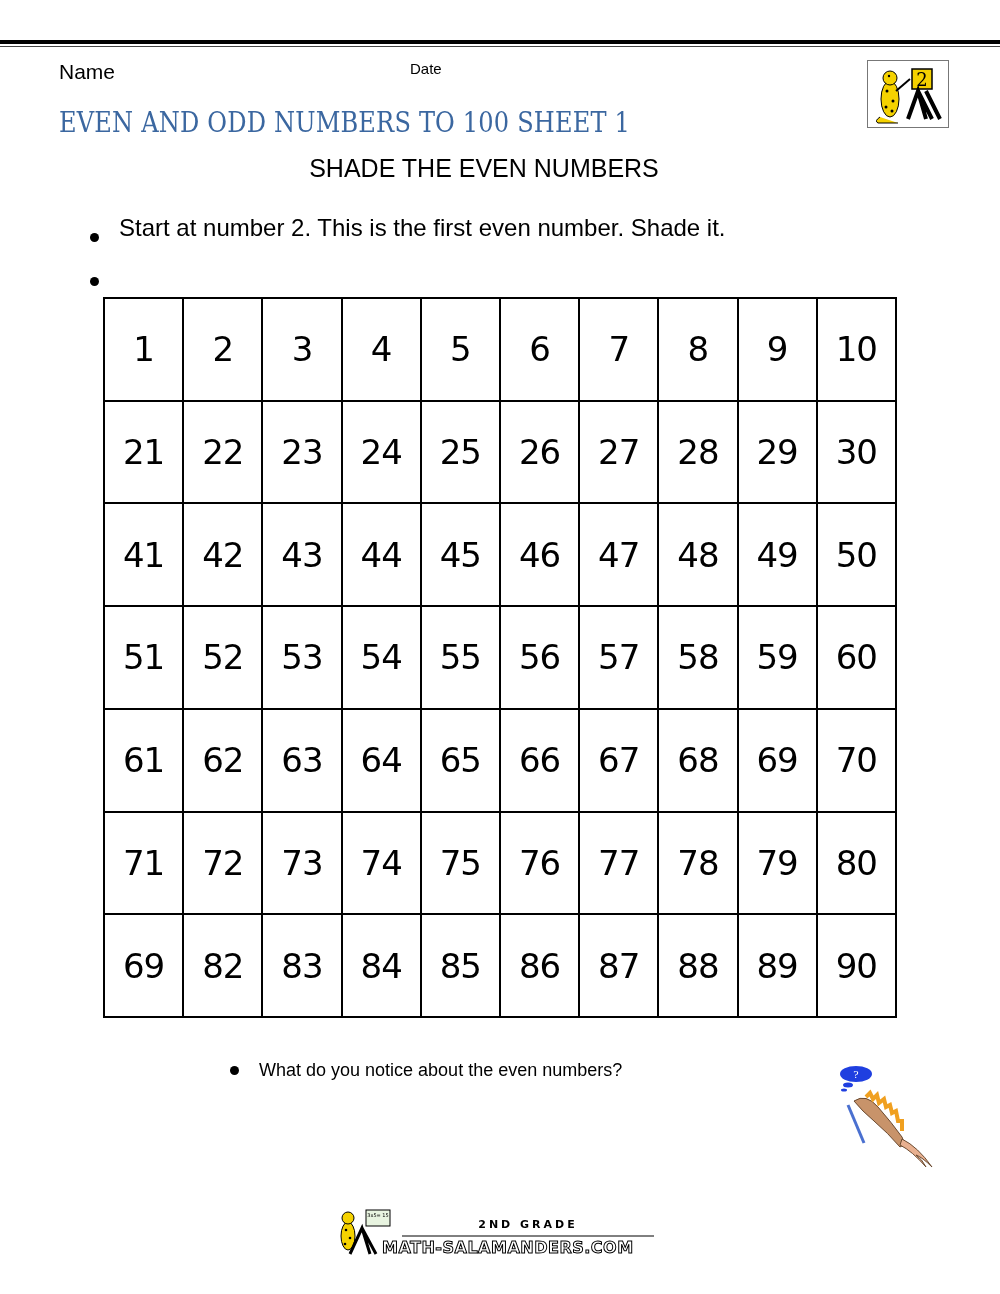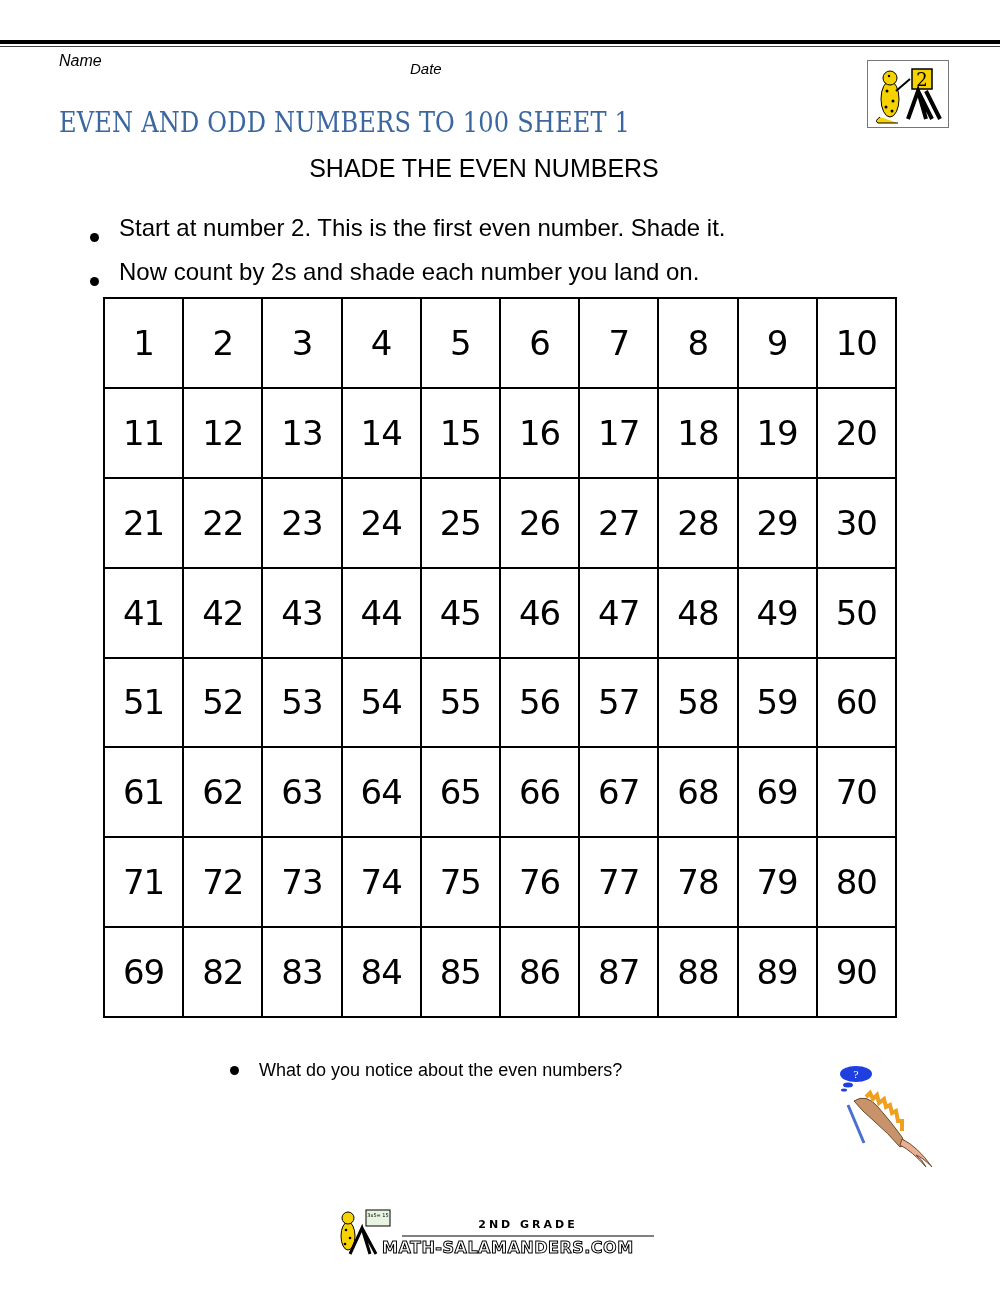--- a/index.html
+++ b/index.html
@@ -1,20 +1,20 @@
 <!DOCTYPE html>
 <html><head>
 <meta charset="utf-8">
 <style>
   html,body{margin:0;padding:0;background:#ffffff;}
   body{width:1000px;height:1294px;position:relative;overflow:hidden;font-family:"Liberation Sans",sans-serif;color:#000;}
   .rule-thick{position:absolute;left:0;top:40px;width:1000px;height:4px;background:#000;}
   .rule-thin{position:absolute;left:0;top:46px;width:1000px;height:1px;background:#444;}
-  .name-label{position:absolute;left:59px;top:52px;font-size:16px;font-style:italic;}
-  .date-label{position:absolute;left:410px;top:60px;font-size:15px;font-style:italic;}
+  .name-label{position:absolute;left:59px;top:60px;font-size:21px;}
+  .date-label{position:absolute;left:410px;top:60px;font-size:15px;}
   .logo-box{position:absolute;left:867px;top:60px;width:82px;height:68px;border:1px solid #777;box-sizing:border-box;background:#fff;}
   .title{position:absolute;left:59px;top:106px;font-family:"DejaVu Serif",serif;font-size:28px;color:#3b67a0;letter-spacing:0.2px;white-space:nowrap;transform:scaleX(0.86);transform-origin:left top;}
   .subtitle{position:absolute;left:0;width:968px;top:154px;text-align:center;font-size:25px;}
   .bullets{position:absolute;left:88px;top:198px;}
   .bullet{display:flex;align-items:flex-end;font-size:24px;height:44px;white-space:nowrap;}
   .dot{width:9px;height:9px;border-radius:50%;background:#000;margin-right:20px;margin-left:2px;}
   .grid{position:absolute;left:103px;top:297px;width:794px;height:721px;border-collapse:collapse;}
   .grid td{border:2px solid #000;width:79px;height:68px;text-align:center;vertical-align:middle;font-family:"DejaVu Sans",sans-serif;font-size:34px;padding:0;letter-spacing:-1px;}
   .question{position:absolute;left:228px;top:1060px;display:flex;align-items:center;font-size:18px;white-space:nowrap;}
   .salamander{position:absolute;left:826px;top:1063px;width:112px;height:110px;}
@@ -49,49 +49,36 @@
 <div class="title">EVEN AND ODD NUMBERS TO 100 SHEET 1</div>
 <div class="subtitle">SHADE THE EVEN NUMBERS</div>
 
 <div class="bullets">
   <div class="bullet">
     <span class="dot"></span>
     <span>Start at number 2. This is the first even number. Shade it.</span>
   </div>
   <div class="bullet">
     <span class="dot"></span>
-    <span>Now count by 2s and shade each number you land on.</span>
   </div>
 </div>
 
 <table class="grid">
   <tbody id="grid-body">
       <tr>
         <td>1</td>
         <td>2</td>
         <td>3</td>
         <td>4</td>
         <td>5</td>
         <td>6</td>
         <td>7</td>
         <td>8</td>
         <td>9</td>
         <td>10</td>
-      </tr>
-      <tr>
-        <td>11</td>
-        <td>12</td>
-        <td>13</td>
-        <td>14</td>
-        <td>15</td>
-        <td>16</td>
-        <td>17</td>
-        <td>18</td>
-        <td>19</td>
-        <td>20</td>
       </tr>
       <tr>
         <td>21</td>
         <td>22</td>
         <td>23</td>
         <td>24</td>
         <td>25</td>
         <td>26</td>
         <td>27</td>
         <td>28</td>

